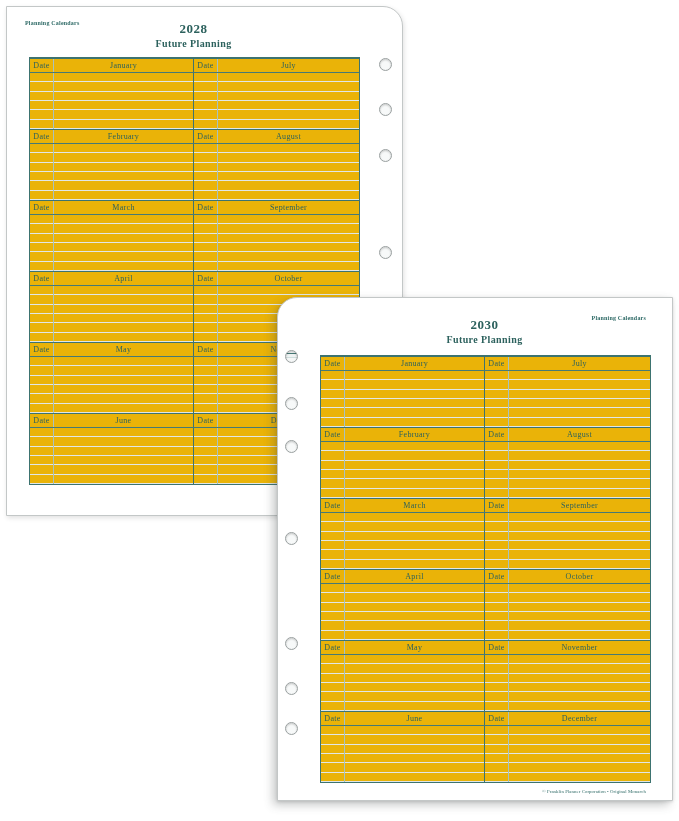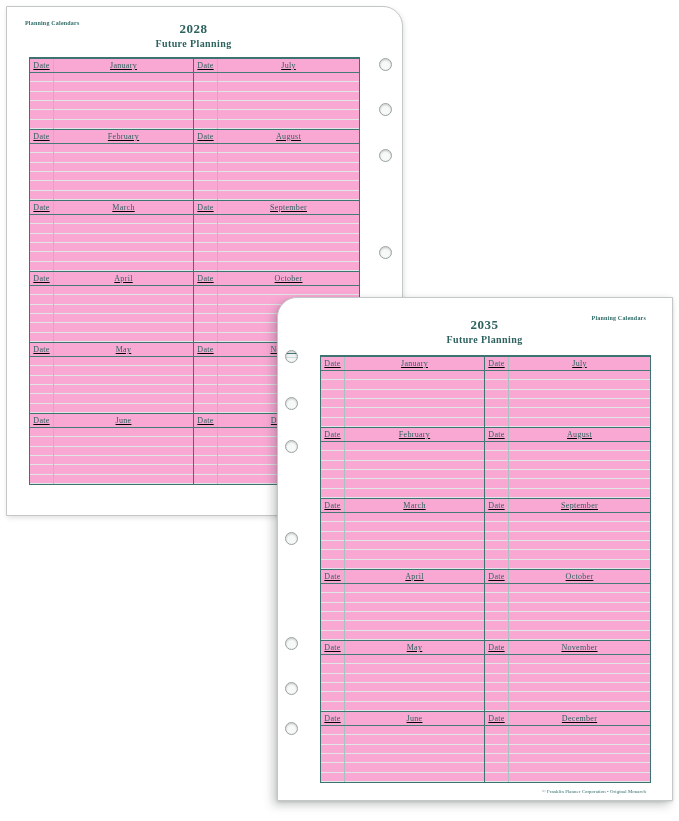--- a/index.html
+++ b/index.html
@@ -25,21 +25,21 @@
   }
   .page.back .brand{left:18px;top:13px;}
   .page.front .brand{right:26px;top:17px;}
   .title-block{position:absolute;text-align:center;color:#2c615d;}
   .page.back .title-block{left:22px;width:329px;top:15px;}
   .page.front .title-block{left:42px;width:329px;top:20px;}
   .title-year{font-size:13px;font-weight:bold;letter-spacing:.5px;line-height:14px;}
   .title-main{font-size:10px;font-weight:bold;letter-spacing:.4px;line-height:16px;}
   .mtable{
     position:absolute;width:329px;box-sizing:content-box;
-    border:1px solid #3d7370;border-top-width:2px;background:#f9a8d4;text-decoration:underline;
+    border:1px solid #3d7370;border-top-width:2px;background:#eab308;
   }
   .page.back .mtable{left:22px;top:50px;}
   .page.front .mtable{left:42px;top:57px;}
   .section + .section{border-top:1.5px solid #3d7370;}
   .sec-header{
     display:grid;grid-template-columns:24px 140px 24px 1fr;
     height:13px;border-bottom:1px solid #467a76;
   }
   .sec-header .cell{
     font-size:8px;color:#2c615d;text-align:center;line-height:13px;
@@ -174,21 +174,21 @@
     <div class="hole" style="top:142px"></div>
     <div class="hole" style="top:239px"></div>
     <div class="hole" style="top:344px"></div>
     <div class="hole" style="top:389px"></div>
     <div class="hole" style="top:429px"></div>
   </div>
 
   <div class="page front">
     <div class="brand">Planning Calendars</div>
     <div class="title-block">
-      <div class="title-year">2035</div>
+      <div class="title-year">2030</div>
       <div class="title-main">Future Planning</div>
     </div>
 
     <div class="mtable">
       <div class="section">
         <div class="sec-header">
           <div class="cell c-thin">Date</div>
           <div class="cell c-mid">January</div>
           <div class="cell c-thin">Date</div>
           <div class="cell">July</div>

